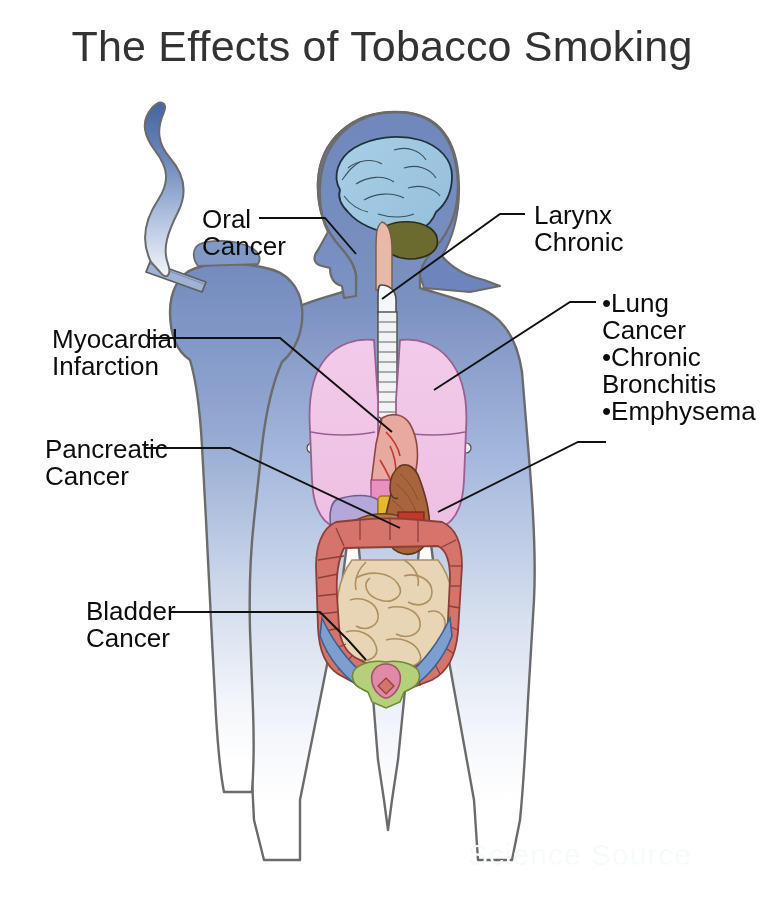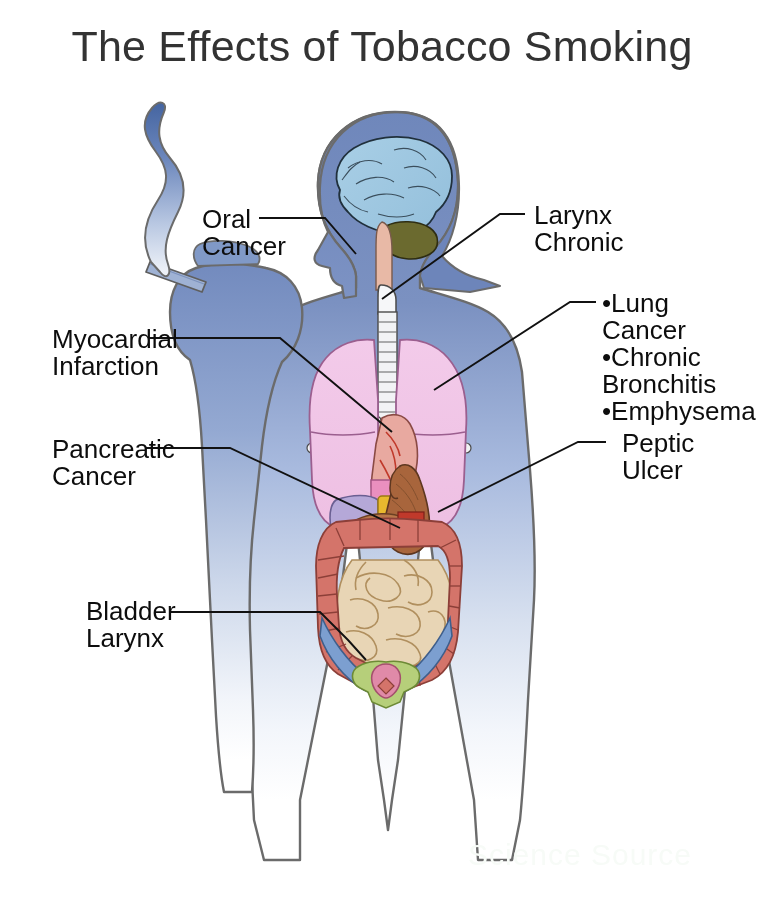--- a/index.html
+++ b/index.html
@@ -481,23 +481,21 @@
   <div class="label right" style="left:534px; top:202px;">Larynx Chronic</div>
 
   <div class="label right" style="left:602px; top:290px;">•Lung Cancer
 •Chronic
 Bronchitis
 •Emphysema</div>
 
   <div class="label left" style="left:52px; top:326px;">Myocardial
 Infarction</div>
 
-  <div class="label left" style="left:52px; top:436px;">Pancreatic
+  <div class="label left" style="left:45px; top:436px;">Pancreatic
 Cancer</div>
 
-  <div class="label right" style="left:622px; top:430px;">Peptic
-Ulcer</div>
 
   <div class="label left" style="left:86px; top:598px;">Bladder
-Larynx</div>
+Cancer</div>
 
   <div id="watermark">Science Source</div>
 </div>
 
 </body></html>

